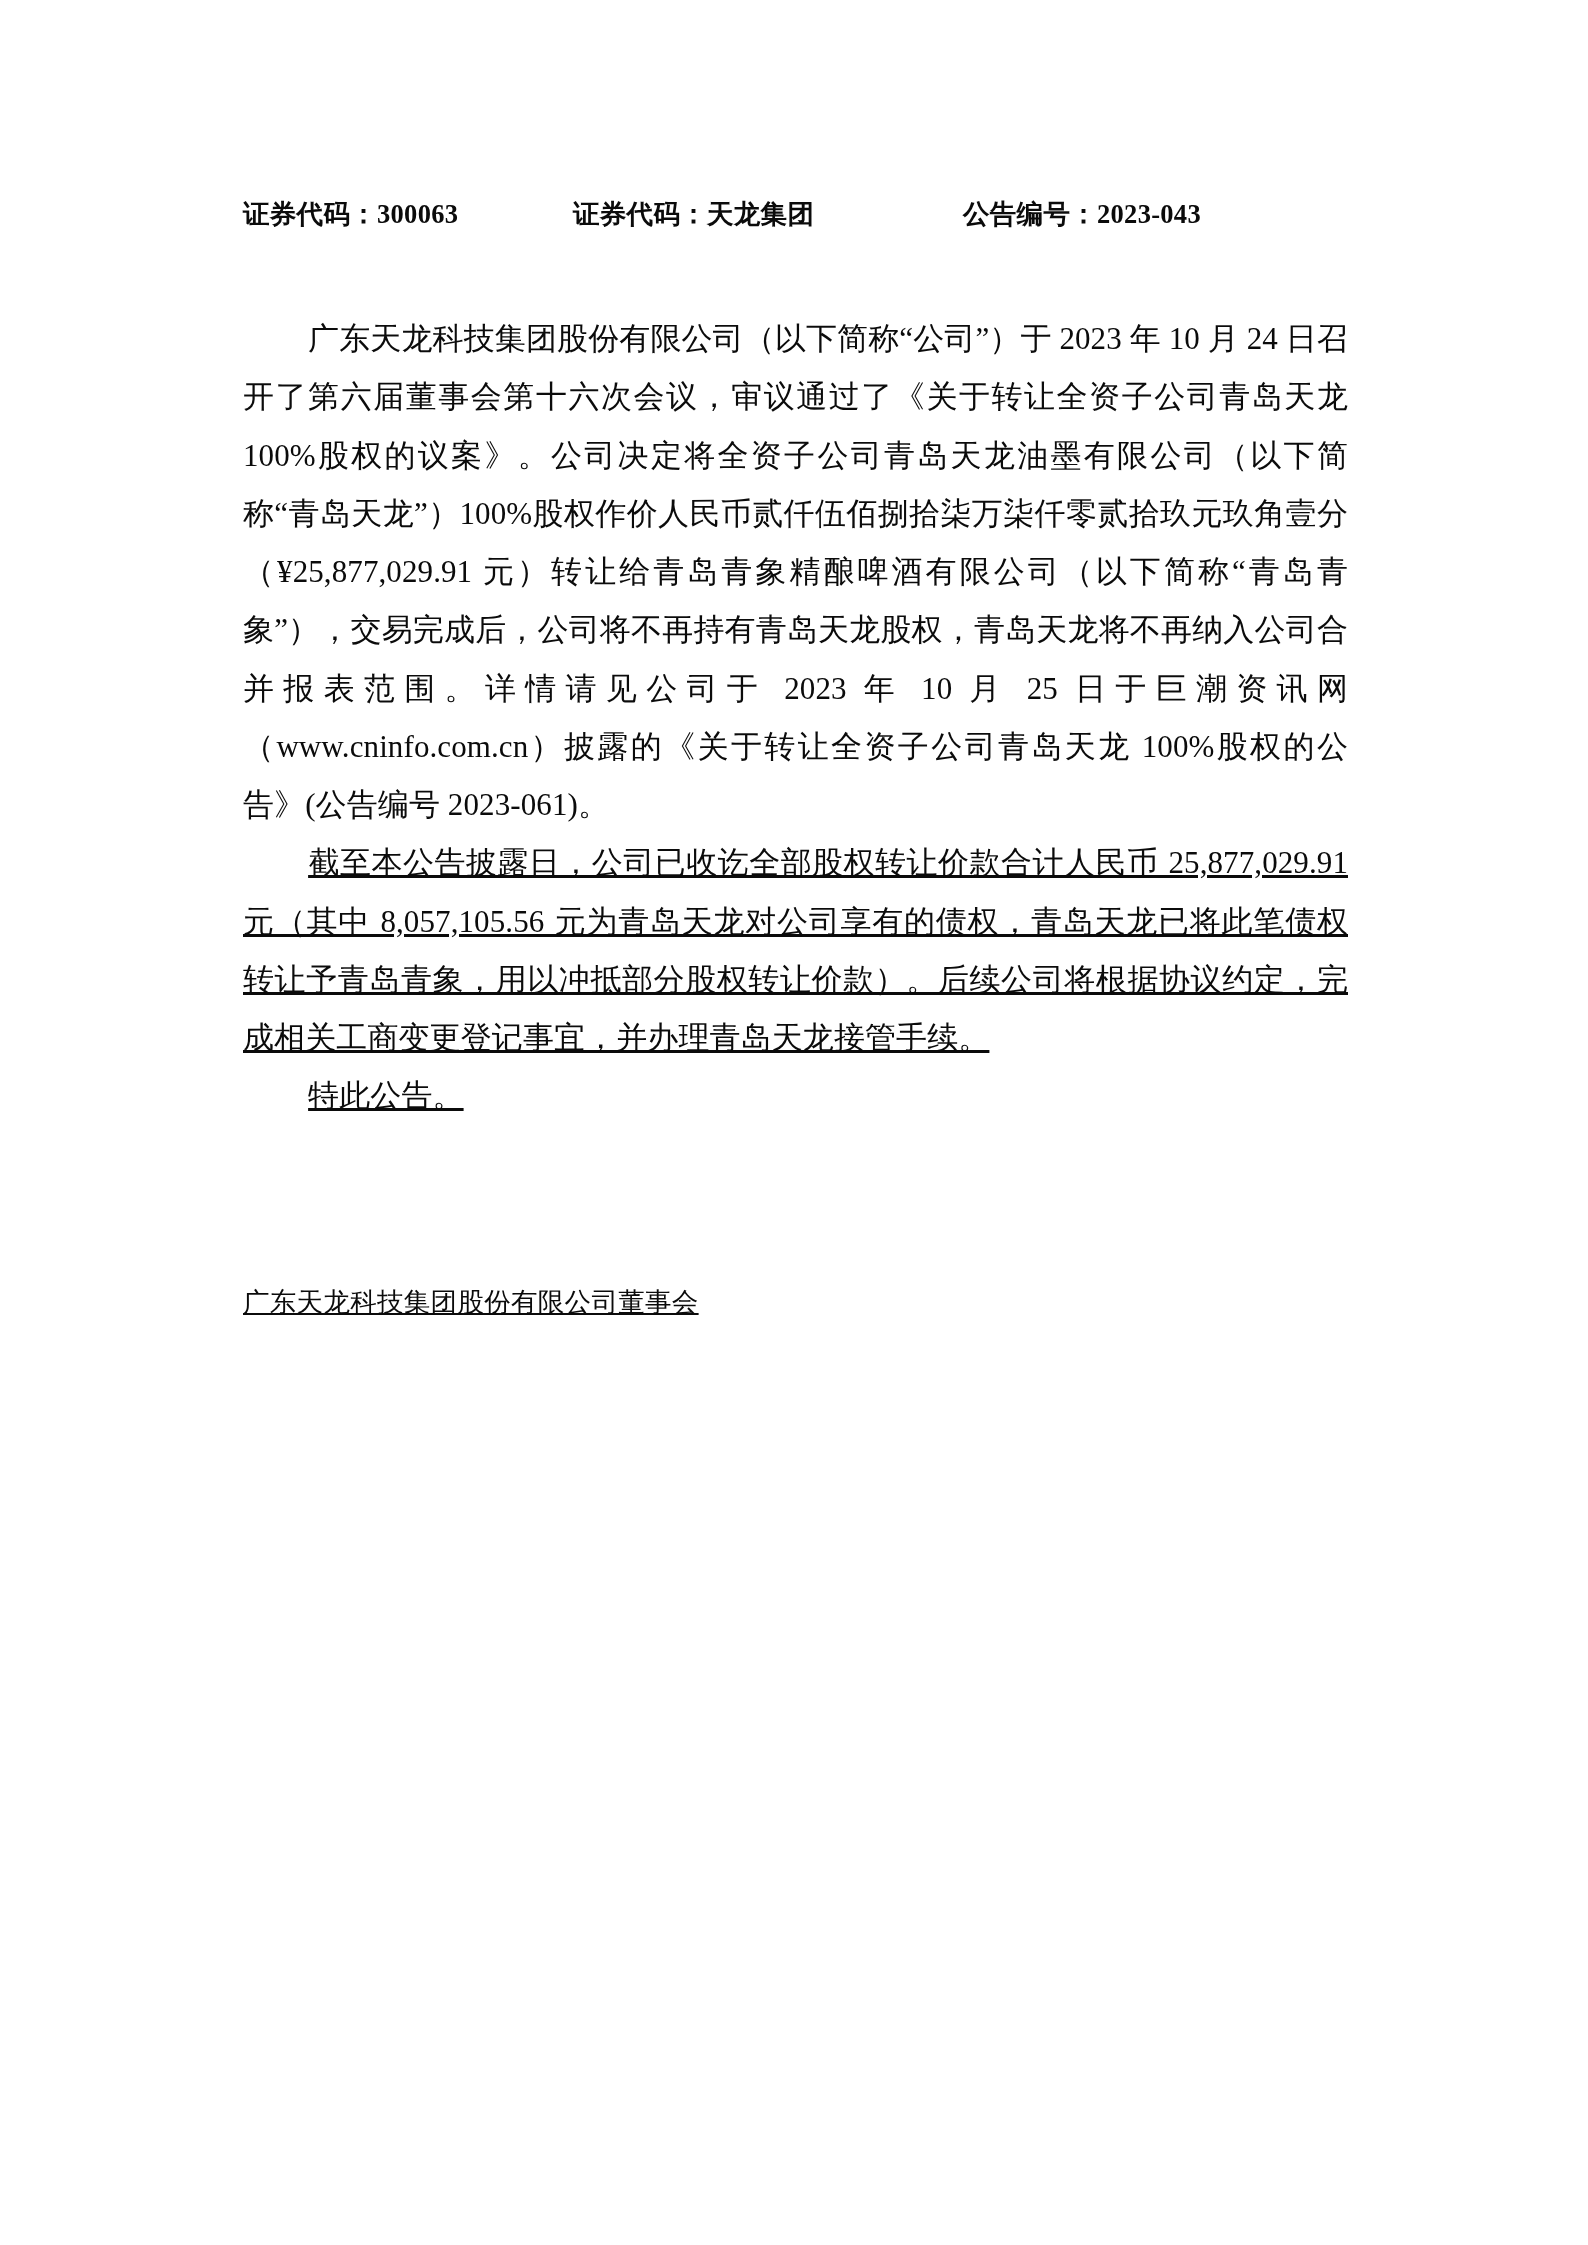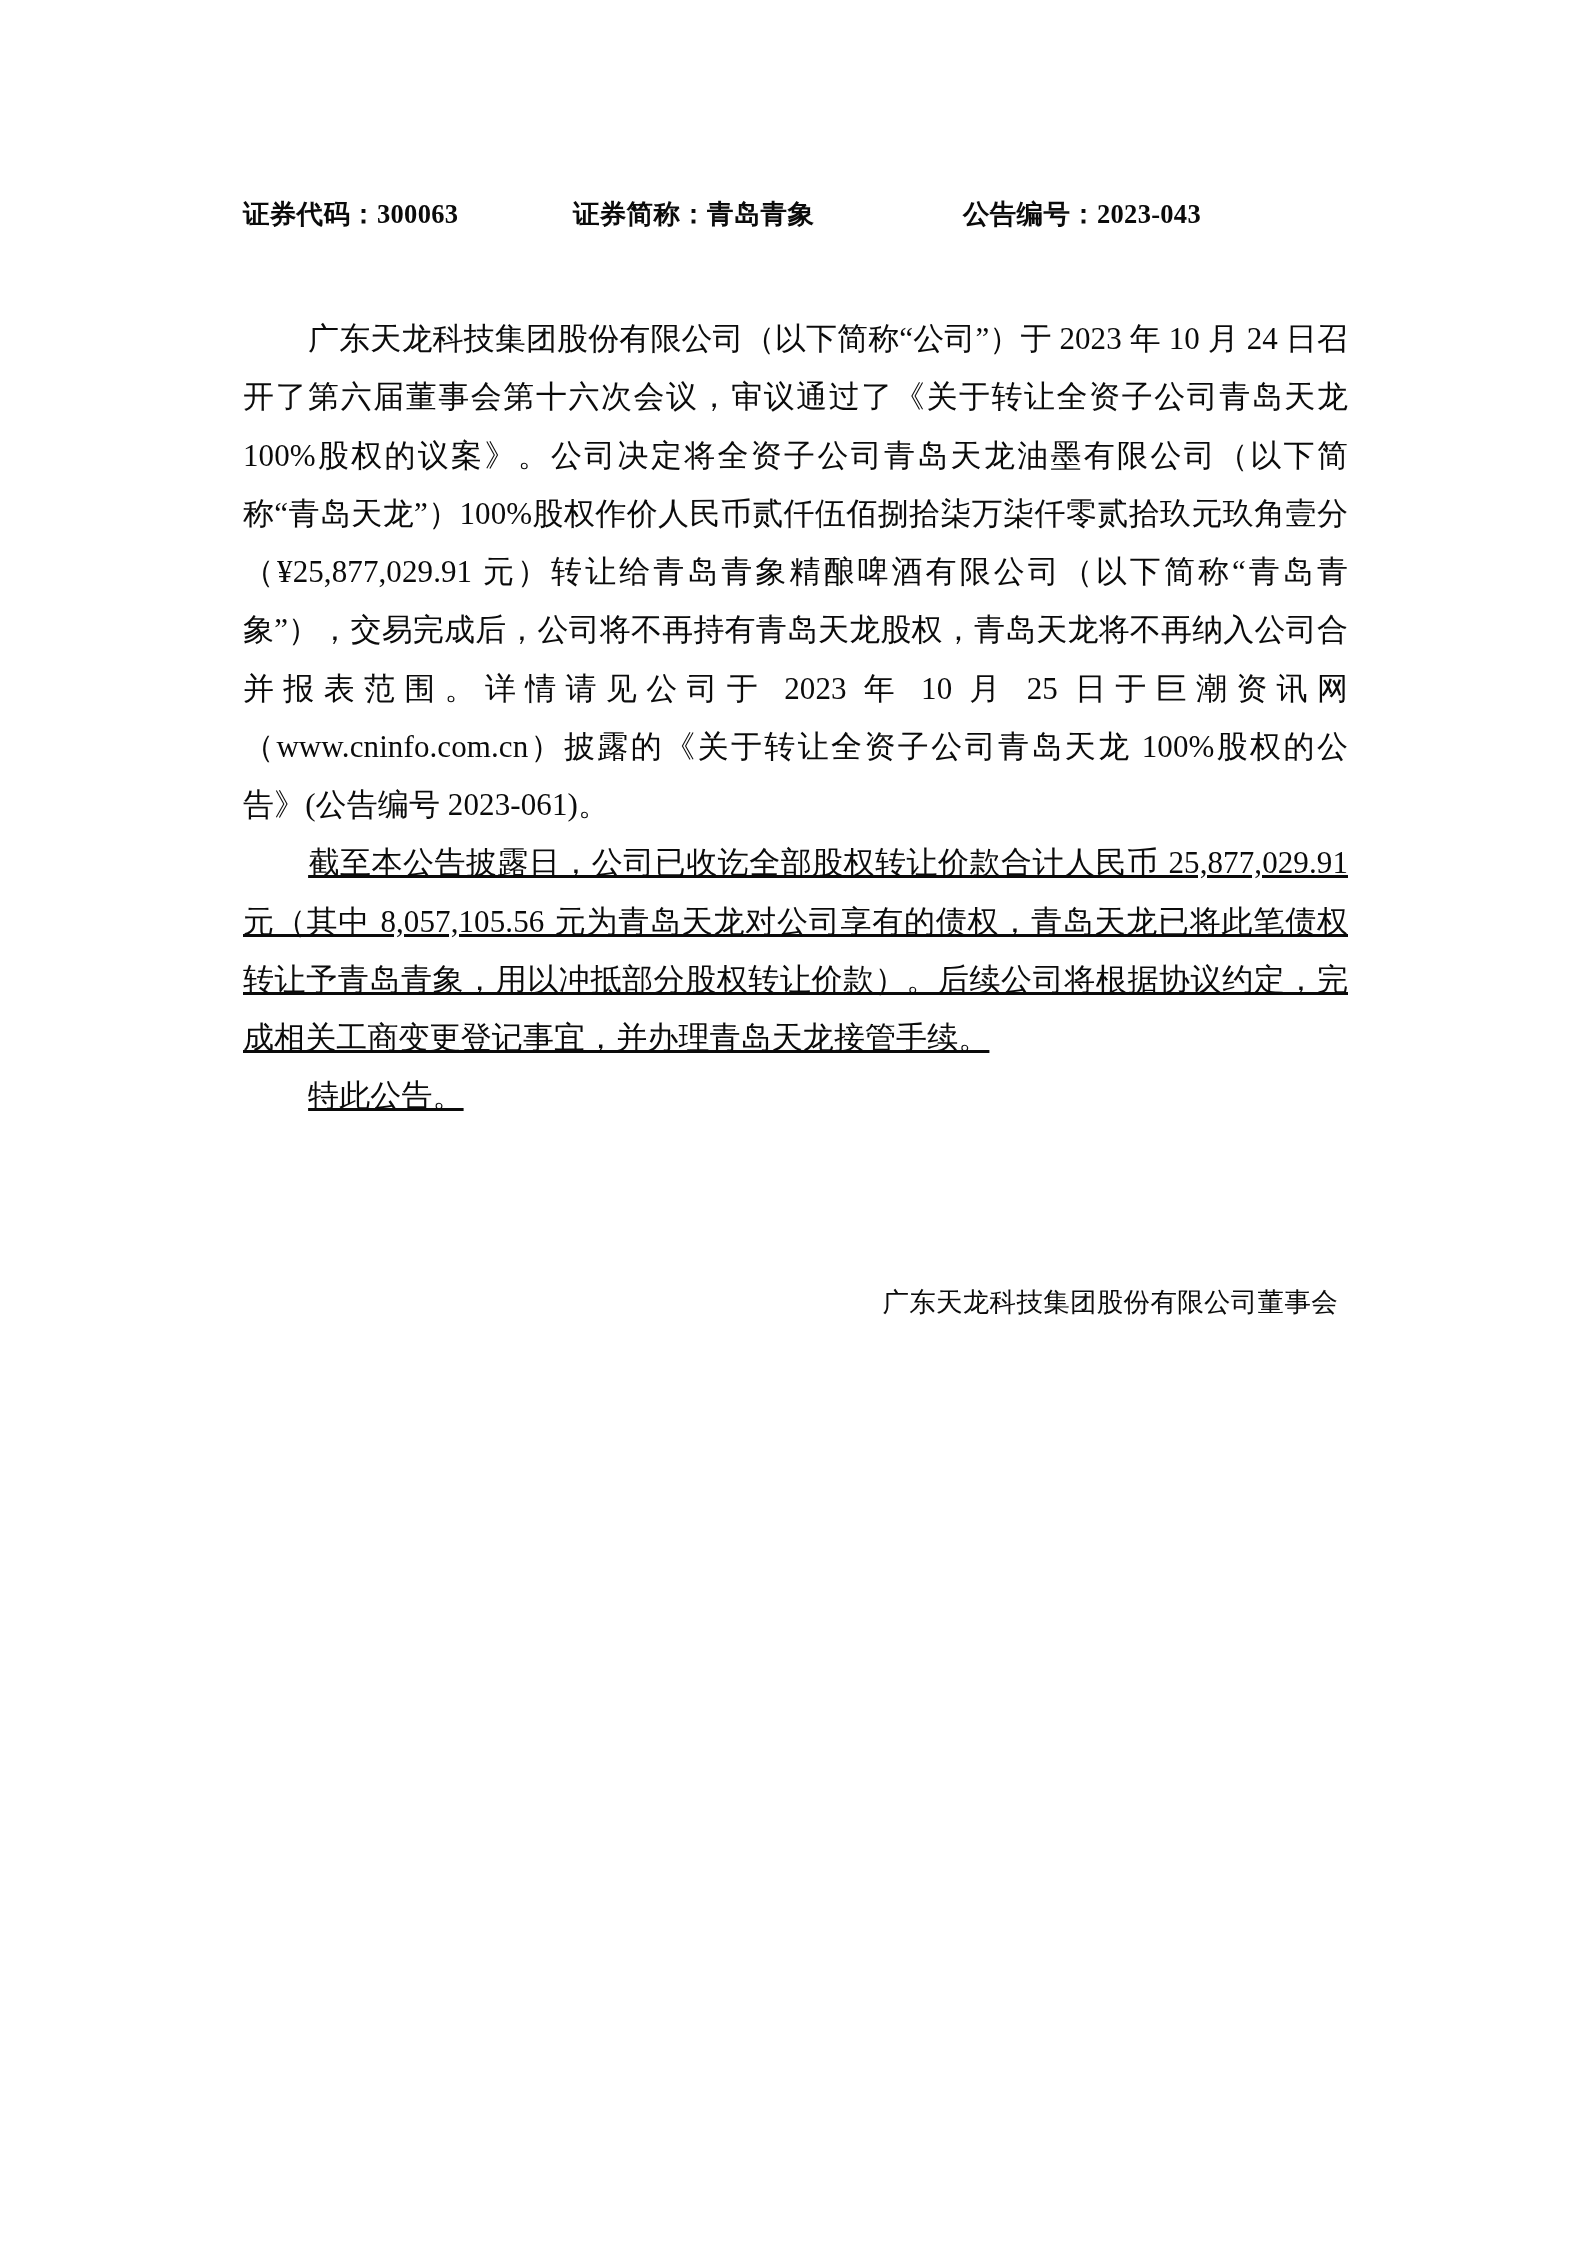--- a/index.html
+++ b/index.html
@@ -79,22 +79,22 @@
     text-align: justify;
     word-spacing: 0.06em;
   }
   .para-notice {
     margin-top: 30px;
   }
 
   
   .signature {
     margin-top: 152px;
-    text-align: right;
     padding-right: 10px;
+    text-decoration: underline;
   }
   .signature div {
     font-size: 26.5px;
     line-height: 1.85;
     letter-spacing: 0.3px;
   }
   .sig-date { padding-right: 55px; }
 
   
   .page-number {
@@ -108,21 +108,21 @@
   }
 </style>
 </head>
 <body>
 
 <div class="page">
   <div class="content">
 
     <div class="header-row">
       <span class="hdr-code">证券代码：300063</span>
-      <span class="hdr-abbr">证券简称：青岛青象</span>
+      <span class="hdr-abbr">证券代码：天龙集团</span>
       <span class="hdr-num">公告编号：2023-043</span>
     </div>
 
 
 
     <div class="body-block">
       <p class="para"><span class="indent"></span><span>广东天龙科技集团股份有限公司（以下简称“公司”）于 2023 年 10 月 24 日召开了第六届董事会第十六次会议，审议通过了《关于转让全资子公司青岛天龙 100%股权的议案》。公司决定将全资子公司青岛天龙油墨有限公司（以下简称“青岛天龙”）100%股权作价人民币贰仟伍佰捌拾柒万柒仟零贰拾玖元玖角壹分（¥25,877,029.91 元）转让给青岛青象精酿啤酒有限公司（以下简称“青岛青象”），交易完成后，公司将不再持有青岛天龙股权，青岛天龙将不再纳入公司合并报表范围。详情请见公司于 2023 年 10 月 25 日于巨潮资讯网（www.cninfo.com.cn）披露的《关于转让全资子公司青岛天龙 100%股权的公告》(公告编号 2023-061)。</span></p>
       <p class="para spaced"><span class="indent"></span><span>截至本公告披露日，公司已收讫全部股权转让价款合计人民币 25,877,029.91 元（其中 8,057,105.56 元为青岛天龙对公司享有的债权，青岛天龙已将此笔债权转让予青岛青象，用以冲抵部分股权转让价款）。后续公司将根据协议约定，完成相关工商变更登记事宜，并办理青岛天龙接管手续。</span></p>
       <p class="para para-notice"><span class="indent"></span><span>特此公告。</span></p>
     </div>

